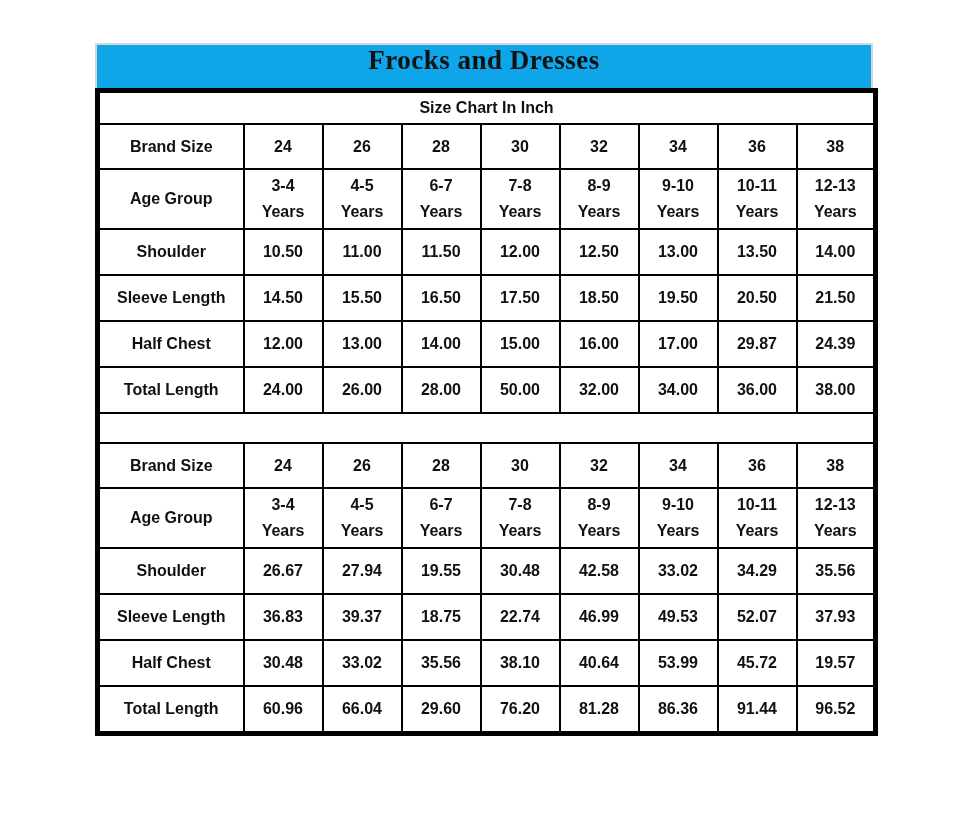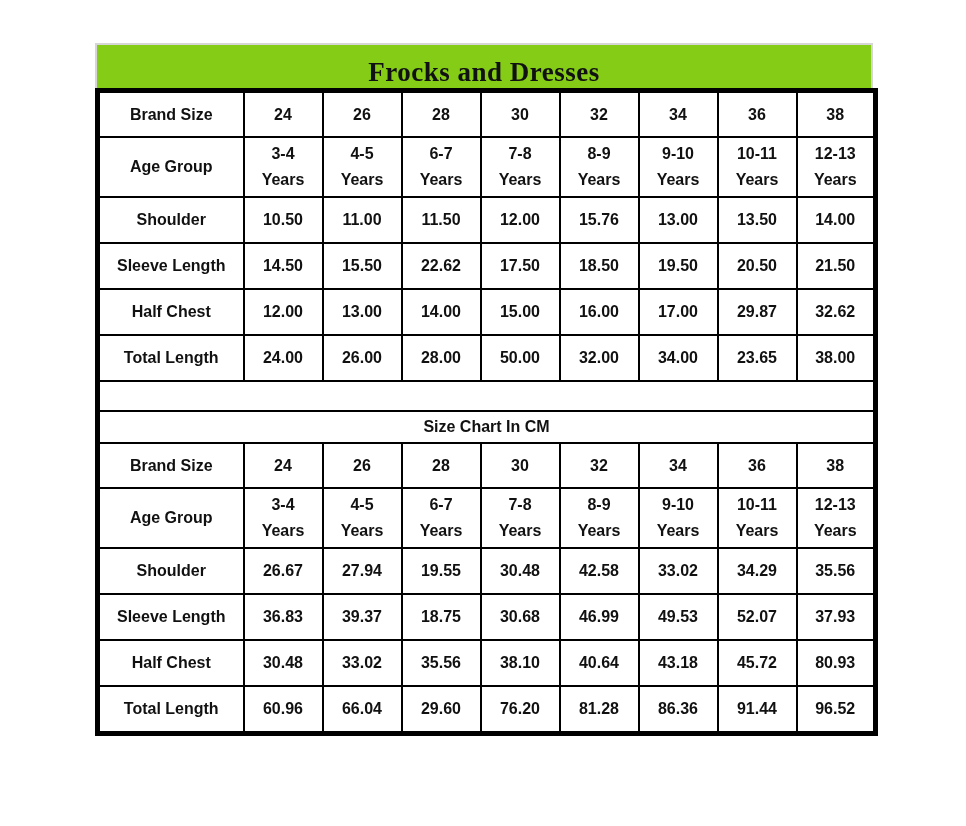--- a/index.html
+++ b/index.html
@@ -21,23 +21,23 @@
     top: 43px;
     width: 780px;
   }
   .title-box {
     box-sizing: border-box;
     width: 778px;
     height: 45px;
     border: 2px solid #d6d6d6;
     border-bottom: none;
     display: flex;
-    align-items: flex-end;
+    align-items: flex-start;
     justify-content: center;
-    background: #84cc16;
+    background: #0ea5e9;
   }
   .title-text {
     font-family: "Liberation Serif", "DejaVu Serif", serif;
     font-weight: bold;
     font-size: 27px;
     color: #111111;
     letter-spacing: 0.5px;
   }
   table.size-chart {
     border-collapse: collapse;
@@ -79,20 +79,23 @@
         <col class="col-size">
           <col class="col-size">
           <col class="col-size">
           <col class="col-size">
         <col class="col-size">
           <col class="col-size">
           <col class="col-size">
           <col class="col-size">
       </colgroup>
       <tbody>
+          <tr class="row-section">
+            <td colspan="9">Size Chart In Inch</td>
+          </tr>
           <tr class="row-brand">
             <td>Brand Size</td>
             <td>24</td>
             <td>26</td>
             <td>28</td>
             <td>30</td>
             <td>32</td>
             <td>34</td>
             <td>36</td>
             <td>38</td>
@@ -131,63 +134,60 @@
               <div>12-13</div>
               <div>Years</div>
             </td>
           </tr>
           <tr class="row-data">
             <td>Shoulder</td>
             <td>10.50</td>
             <td>11.00</td>
             <td>11.50</td>
             <td>12.00</td>
-            <td>15.76</td>
+            <td>12.50</td>
             <td>13.00</td>
             <td>13.50</td>
             <td>14.00</td>
           </tr>
           <tr class="row-data">
             <td>Sleeve Length</td>
             <td>14.50</td>
             <td>15.50</td>
-            <td>22.62</td>
+            <td>16.50</td>
             <td>17.50</td>
             <td>18.50</td>
             <td>19.50</td>
             <td>20.50</td>
             <td>21.50</td>
           </tr>
           <tr class="row-data">
             <td>Half Chest</td>
             <td>12.00</td>
             <td>13.00</td>
             <td>14.00</td>
             <td>15.00</td>
             <td>16.00</td>
             <td>17.00</td>
             <td>29.87</td>
-            <td>32.62</td>
+            <td>24.39</td>
           </tr>
           <tr class="row-data">
             <td>Total Length</td>
             <td>24.00</td>
             <td>26.00</td>
             <td>28.00</td>
             <td>50.00</td>
             <td>32.00</td>
             <td>34.00</td>
-            <td>23.65</td>
+            <td>36.00</td>
             <td>38.00</td>
           </tr>
           <tr class="row-spacer">
             <td colspan="9"></td>
-          </tr>
-          <tr class="row-section row-section-cm">
-            <td colspan="9">Size Chart In CM</td>
           </tr>
           <tr class="row-brand">
             <td>Brand Size</td>
             <td>24</td>
             <td>26</td>
             <td>28</td>
             <td>30</td>
             <td>32</td>
             <td>34</td>
             <td>36</td>
@@ -237,36 +237,36 @@
             <td>42.58</td>
             <td>33.02</td>
             <td>34.29</td>
             <td>35.56</td>
           </tr>
           <tr class="row-data">
             <td>Sleeve Length</td>
             <td>36.83</td>
             <td>39.37</td>
             <td>18.75</td>
-            <td>30.68</td>
+            <td>22.74</td>
             <td>46.99</td>
             <td>49.53</td>
             <td>52.07</td>
             <td>37.93</td>
           </tr>
           <tr class="row-data">
             <td>Half Chest</td>
             <td>30.48</td>
             <td>33.02</td>
             <td>35.56</td>
             <td>38.10</td>
             <td>40.64</td>
-            <td>43.18</td>
+            <td>53.99</td>
             <td>45.72</td>
-            <td>80.93</td>
+            <td>19.57</td>
           </tr>
           <tr class="row-data">
             <td>Total Length</td>
             <td>60.96</td>
             <td>66.04</td>
             <td>29.60</td>
             <td>76.20</td>
             <td>81.28</td>
             <td>86.36</td>
             <td>91.44</td>

